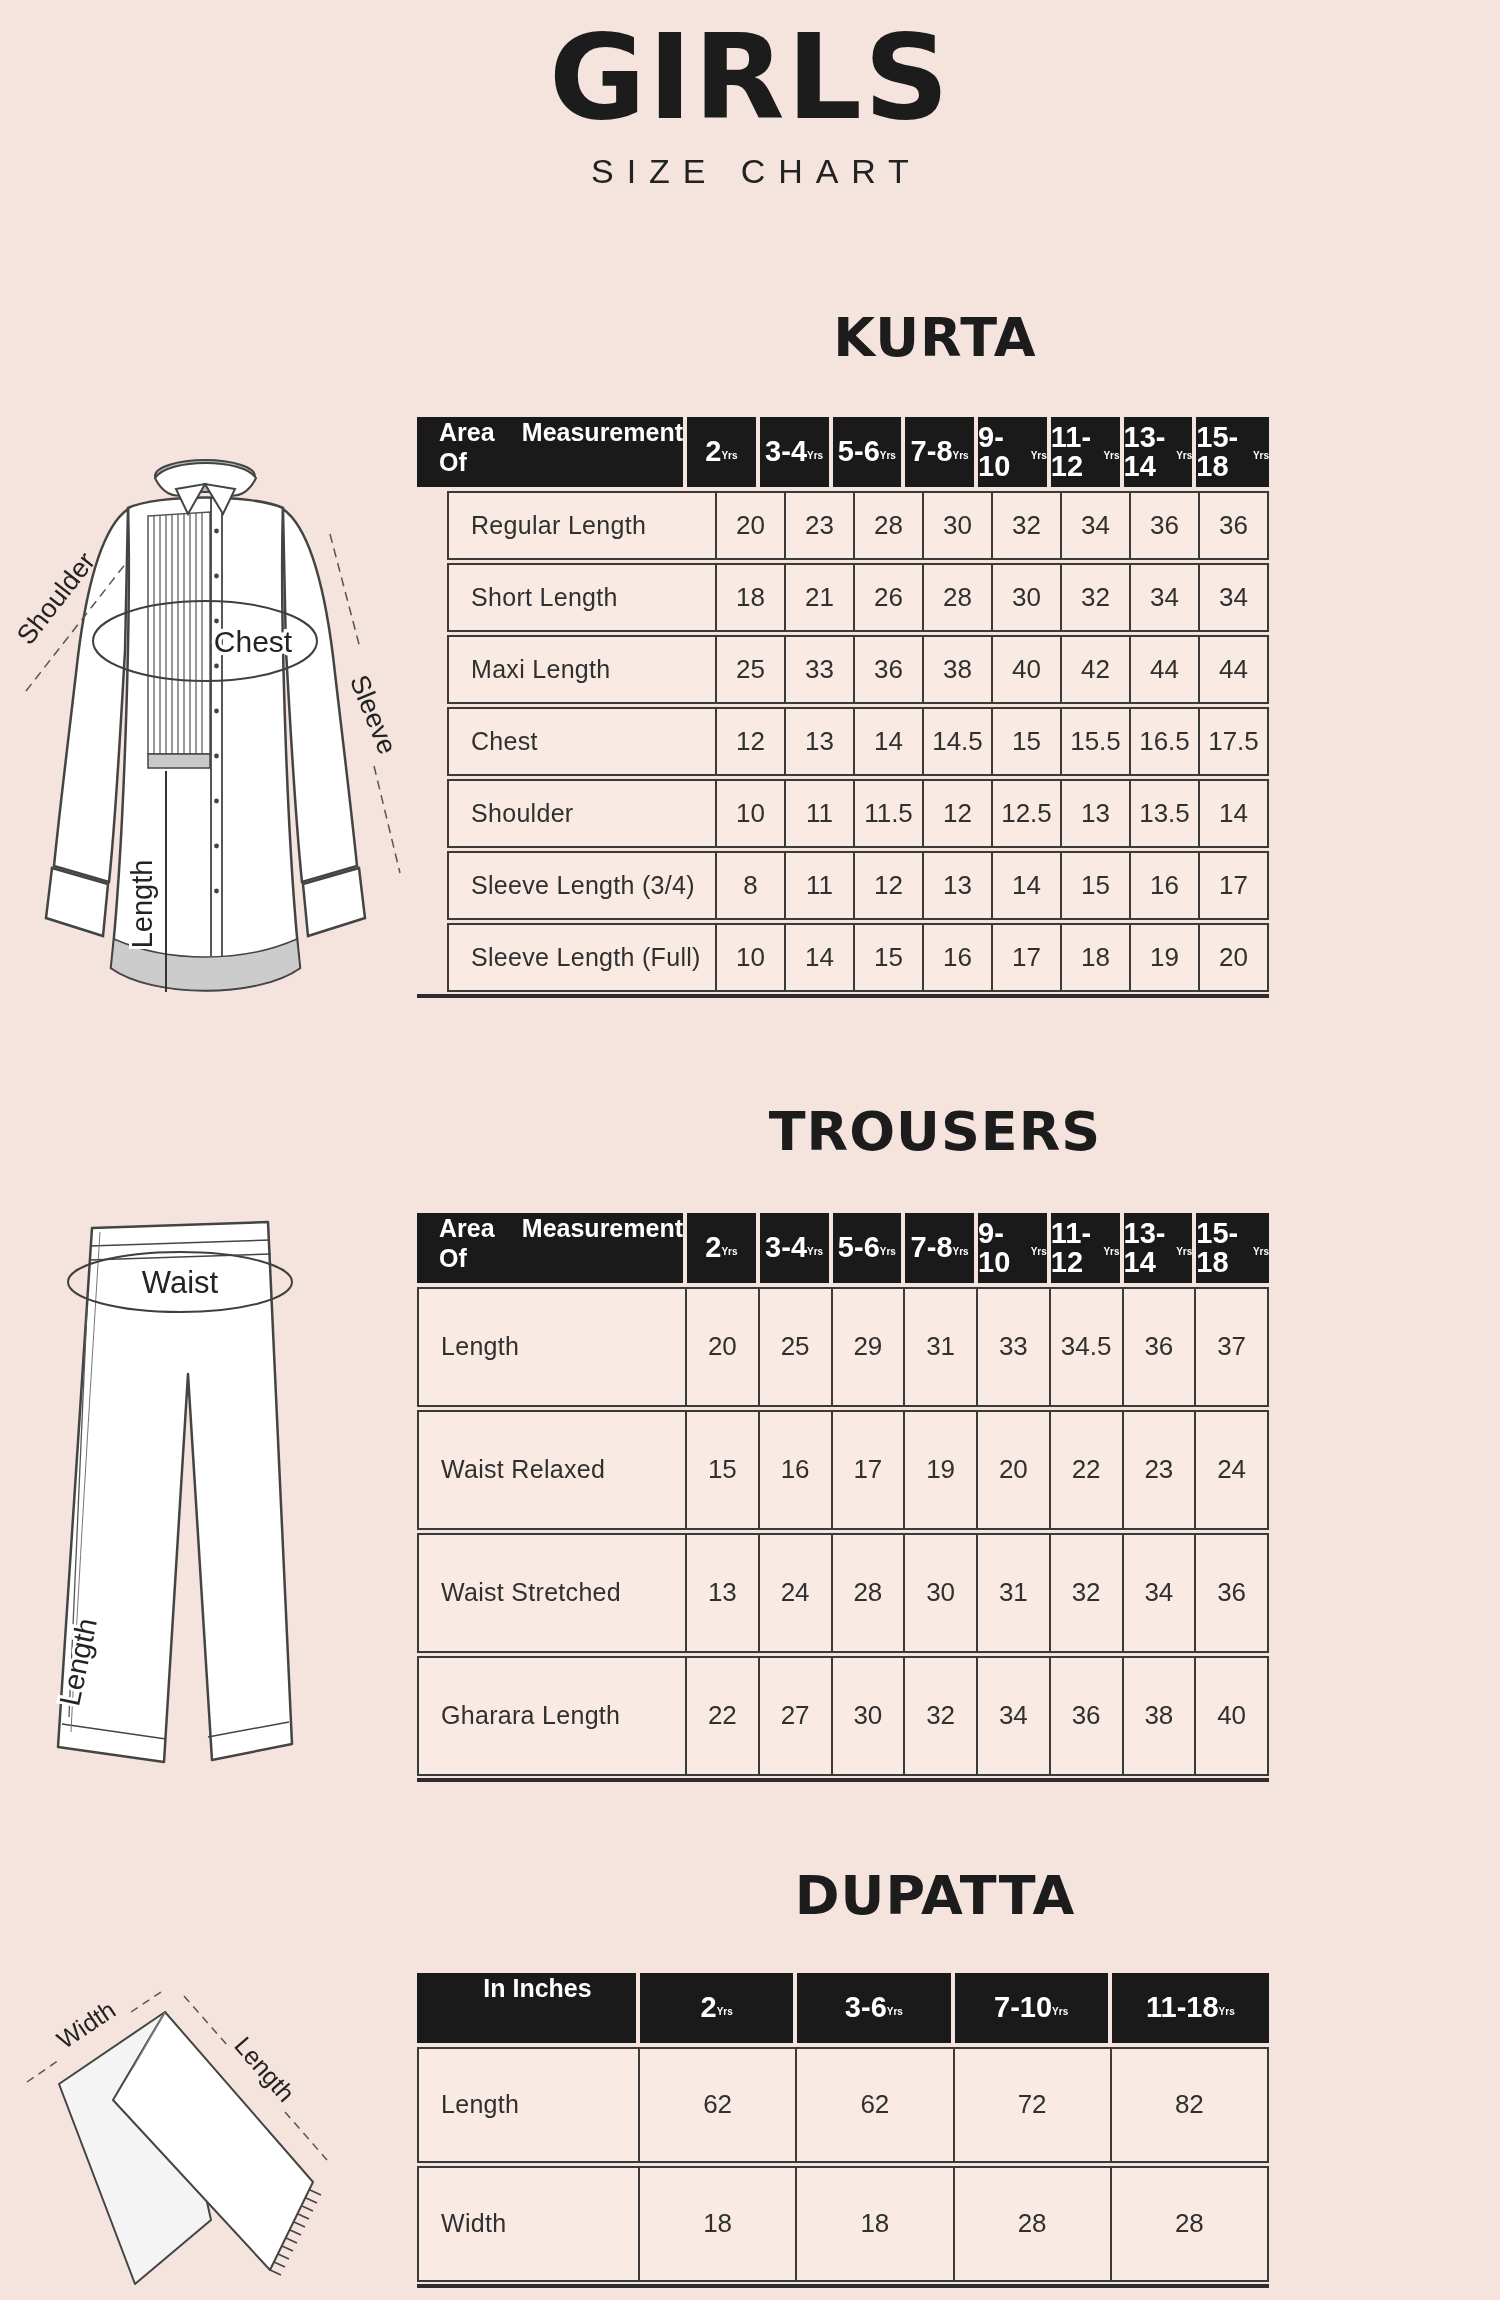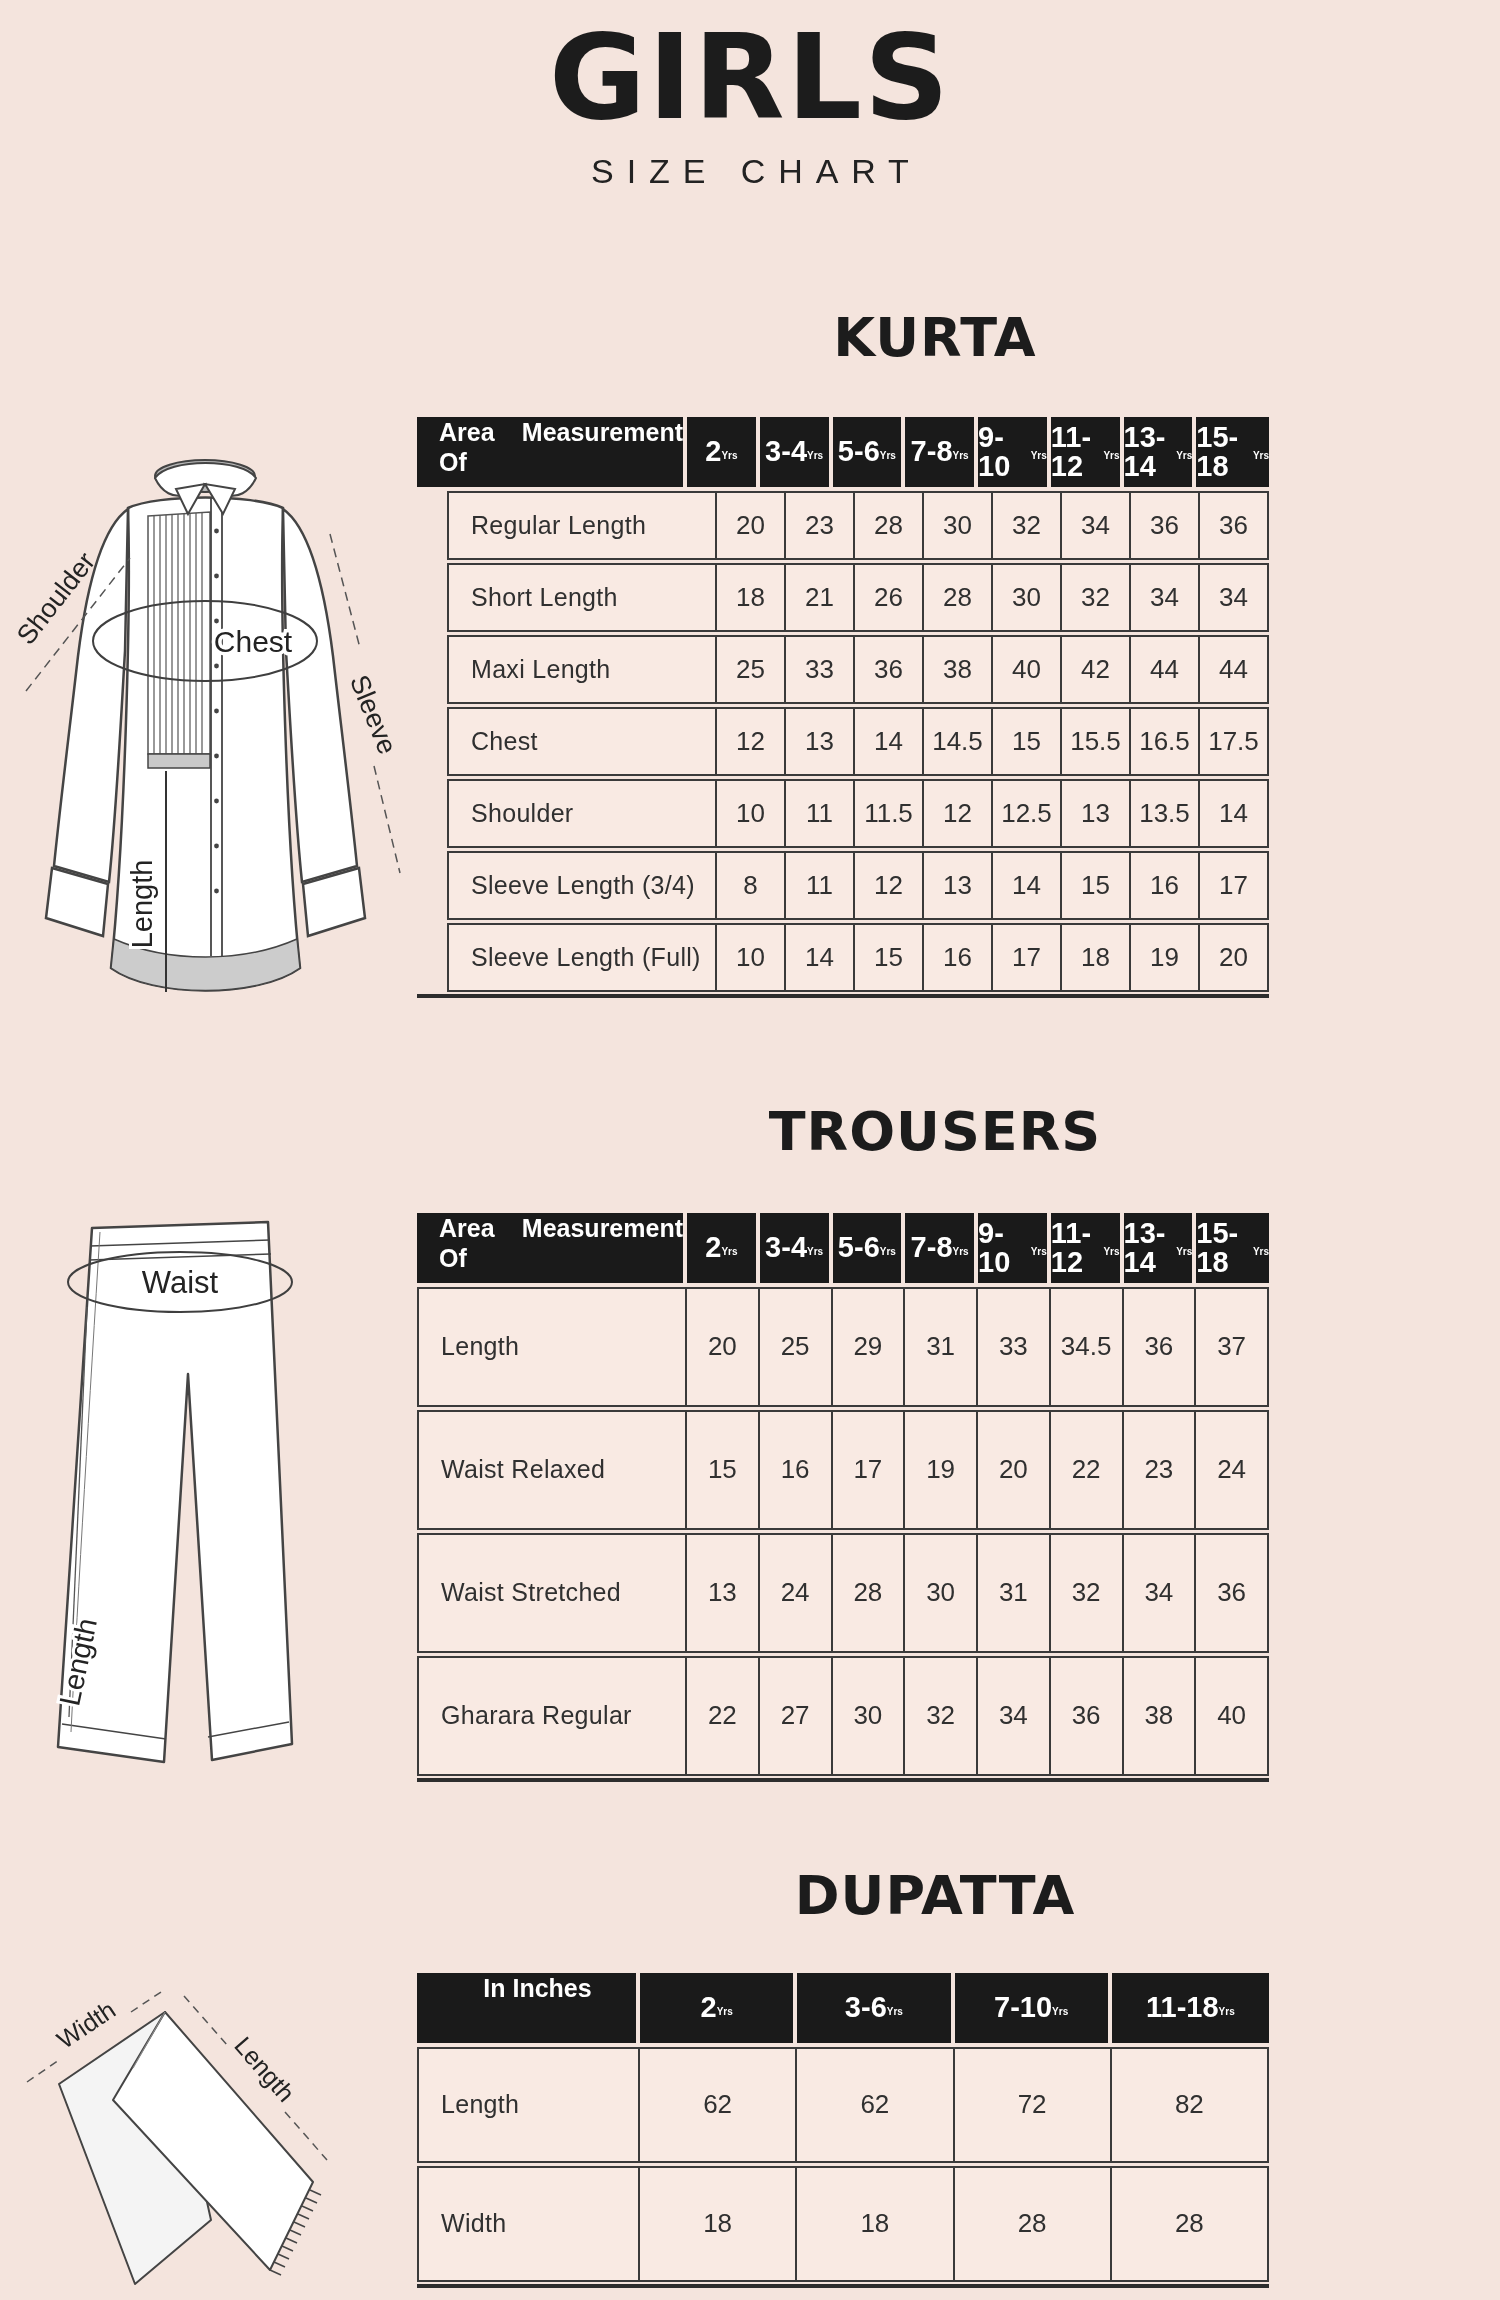--- a/index.html
+++ b/index.html
@@ -365,21 +365,21 @@
             <div class="t-cell c-value">13</div>
             <div class="t-cell c-value">24</div>
             <div class="t-cell c-value">28</div>
             <div class="t-cell c-value">30</div>
             <div class="t-cell c-value">31</div>
             <div class="t-cell c-value">32</div>
             <div class="t-cell c-value">34</div>
             <div class="t-cell c-value">36</div>
           </div>
           <div class="t-row">
-            <div class="t-cell c-label">Gharara Regular</div>
+            <div class="t-cell c-label">Gharara Length</div>
             <div class="t-cell c-value">22</div>
             <div class="t-cell c-value">27</div>
             <div class="t-cell c-value">30</div>
             <div class="t-cell c-value">32</div>
             <div class="t-cell c-value">34</div>
             <div class="t-cell c-value">36</div>
             <div class="t-cell c-value">38</div>
             <div class="t-cell c-value">40</div>
           </div>
         </div>

